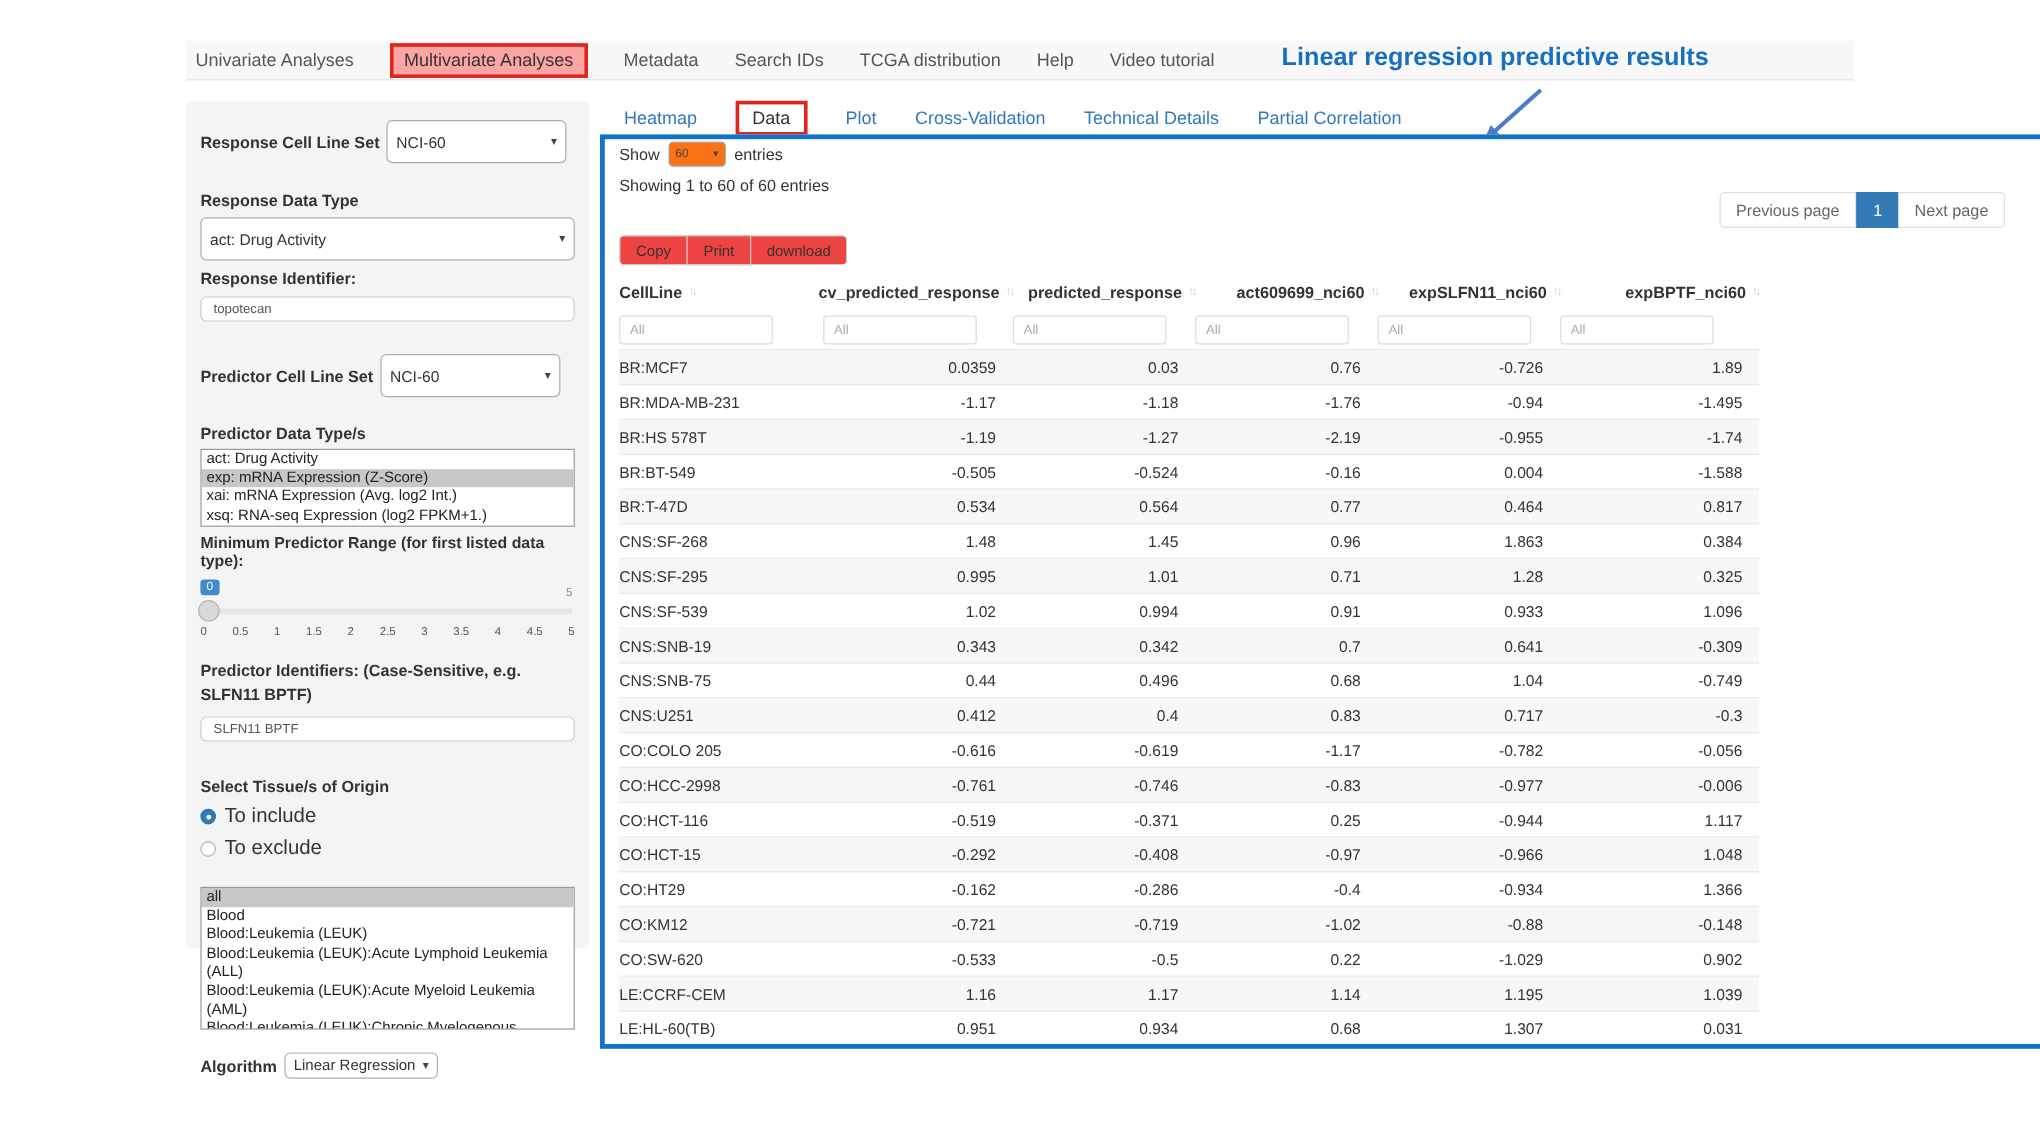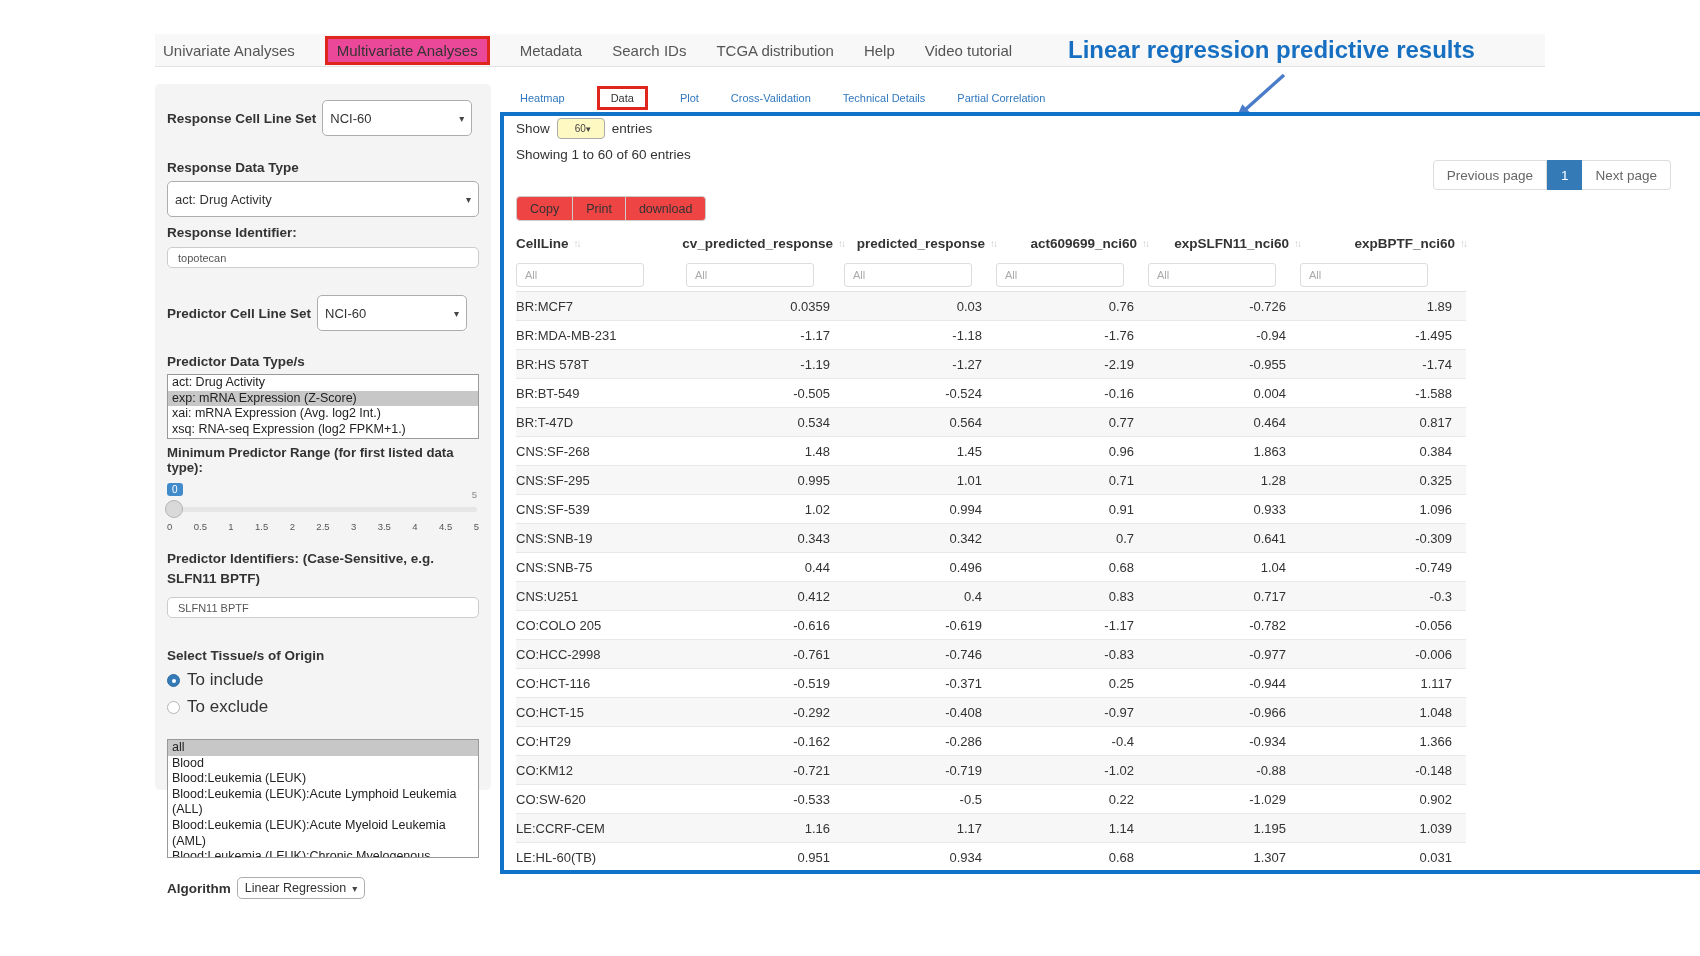--- a/index.html
+++ b/index.html
@@ -4,22 +4,22 @@
 <style>
   * { box-sizing: border-box; margin: 0; padding: 0; }
   body { font-family: "Liberation Sans", "DejaVu Sans", sans-serif; background: #fff; }
   .page { position: relative; width: 1700px; height: 956px; background: #fff; overflow: hidden; }
 
   
   .navstrip { position: absolute; left: 155px; top: 34px; width: 1390px; height: 33px;
               background: #f8f8f8; border-bottom: 1px solid #e3e3e3; display: flex; align-items: center; }
   .nav-items { display: flex; align-items: center; gap: 30px; padding-left: 8px; }
   .nav-item { font-size: 15px; color: #555; white-space: nowrap; cursor: pointer; }
-  .nav-item.nav-active { color: #333; background: #ec4899; border: 3px solid #e0251c; padding: 3px 9px; }
-  .annotation-title { position: absolute; left: 1068px; top: 36px; font-size: 24px; font-weight: bold;
+  .nav-item.nav-active { color: #333; background: #fca5a5; border: 3px solid #e0251c; padding: 3px 9px; }
+  .annotation-title { position: absolute; left: 1068px; top: 36px; font-size: 21px; font-weight: bold;
                       color: #176fc1; white-space: nowrap; }
   .arrow-svg { position: absolute; left: 1226px; top: 72px; }
 
   
   .sidebar { position: absolute; left: 155px; top: 84px; width: 336px; height: 706px;
              background: #f4f4f4; border-radius: 5px; padding: 16px 12px; }
   .lbl { font-size: 13.5px; font-weight: bold; color: #333; }
   .inline-row { display: flex; align-items: center; gap: 6px; }
   .sel { background: #fff; border: 1px solid #adadad; border-radius: 5px; height: 36px;
          display: flex; align-items: center; justify-content: space-between;
@@ -44,30 +44,30 @@
   
   .radio-row { display: flex; align-items: center; gap: 7px; margin-top: 7px; cursor: pointer; }
   .radio { width: 13px; height: 13px; border-radius: 50%; border: 1px solid #b5b5b5; background: #fff; position: relative; }
   .radio.checked { background: #337ab7; border-color: #2e6da4; }
   .radio.checked::after { content: ""; position: absolute; left: 4px; top: 4px; width: 4px; height: 4px;
                           border-radius: 50%; background: #fff; }
   .radio-label { font-size: 17px; color: #333; }
 
   
   .tabs { position: absolute; left: 520px; top: 84px; display: flex; align-items: center; gap: 32px; height: 28px; }
-  .tab { font-size: 11px; color: #3178be; white-space: nowrap; cursor: pointer; }
+  .tab { font-size: 15px; color: #3178be; white-space: nowrap; cursor: pointer; }
   .tab.tab-active { color: #333; border: 3px solid #e0251c; padding: 3px 11px; background: #fff; }
 
   
   .panel { position: absolute; left: 500px; top: 112px; width: 1263px; height: 762px;
            border: 4px solid #1073c8; background: #fff; overflow: hidden; }
   .show-row { position: absolute; left: 12px; top: 2px; display: flex; align-items: center; gap: 7px; }
   .show-row .small-txt { font-size: 13.5px; color: #333; }
-  .mini-sel { width: 48px; height: 21px; border: 1px solid #aaa; border-radius: 4px; background: #fef9c3;
-              display: flex; align-items: center; justify-content: space-between; padding: 0 17px;
+  .mini-sel { width: 48px; height: 21px; border: 1px solid #aaa; border-radius: 4px; background: #f97316;
+              display: flex; align-items: center; justify-content: space-between; padding: 0 5px;
               font-size: 10px; color: #444; cursor: pointer; }
   .status-line { position: absolute; left: 12px; top: 31px; font-size: 13.5px; color: #333; }
   .pagination { position: absolute; top: 44px; right: 88px; display: flex; }
   .page-btn { height: 30px; display: flex; align-items: center; padding: 0 13px; font-size: 13.5px;
               color: #666; background: #fff; border: 1px solid #ddd; cursor: pointer; white-space: nowrap; }
   .page-btn.first { border-radius: 4px 0 0 4px; }
   .page-btn.last { border-radius: 0 4px 4px 0; border-left: none; }
   .page-btn.active { background: #337ab7; border-color: #337ab7; color: #fff; padding: 0 13px; }
   .export-group { position: absolute; left: 12px; top: 80px; display: flex; }
   .export-btn { height: 25px; display: flex; align-items: center; padding: 0 13px; font-size: 12.5px;

